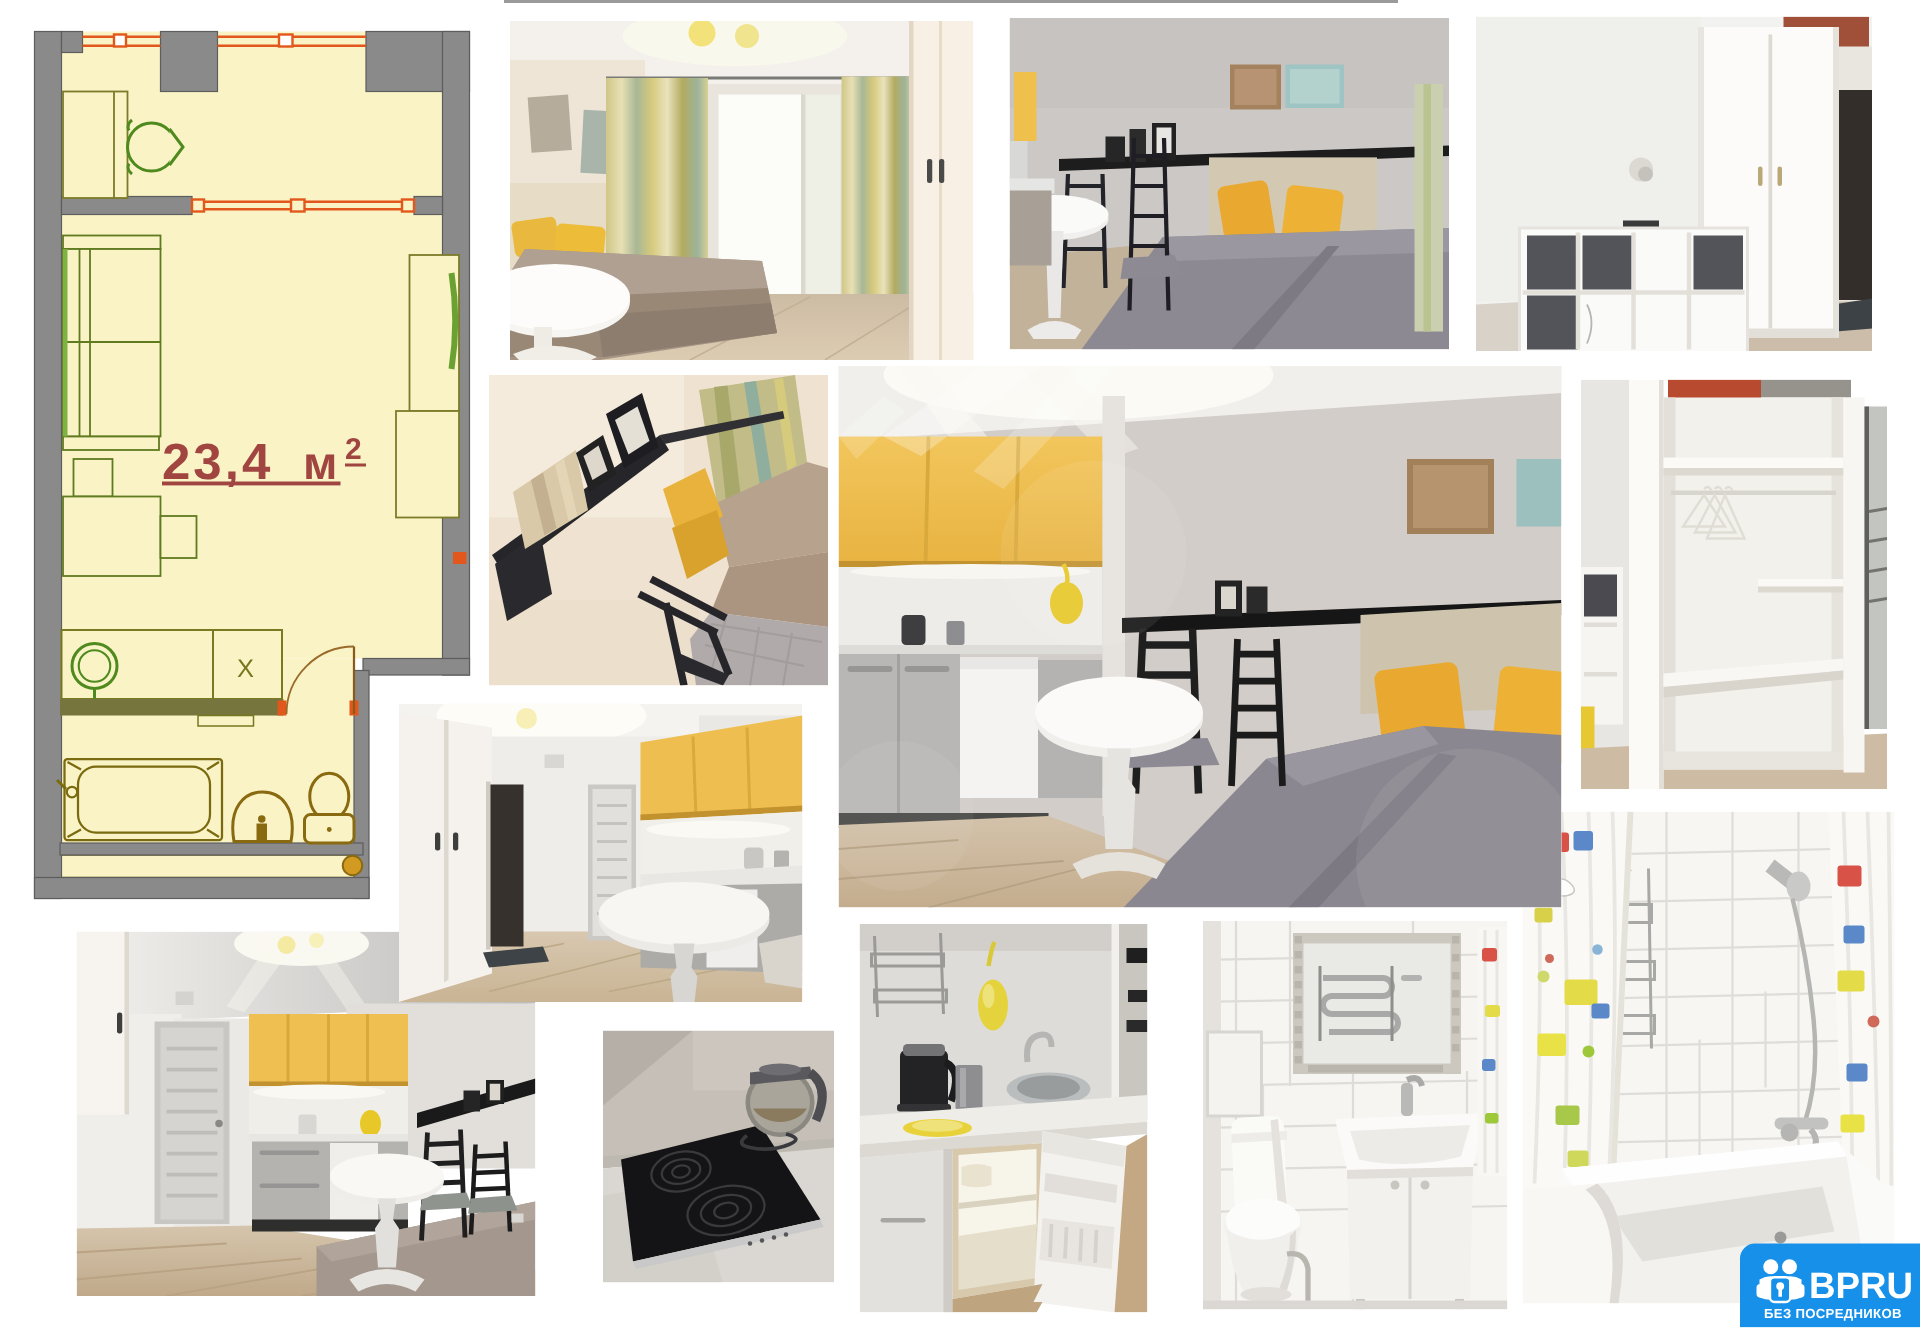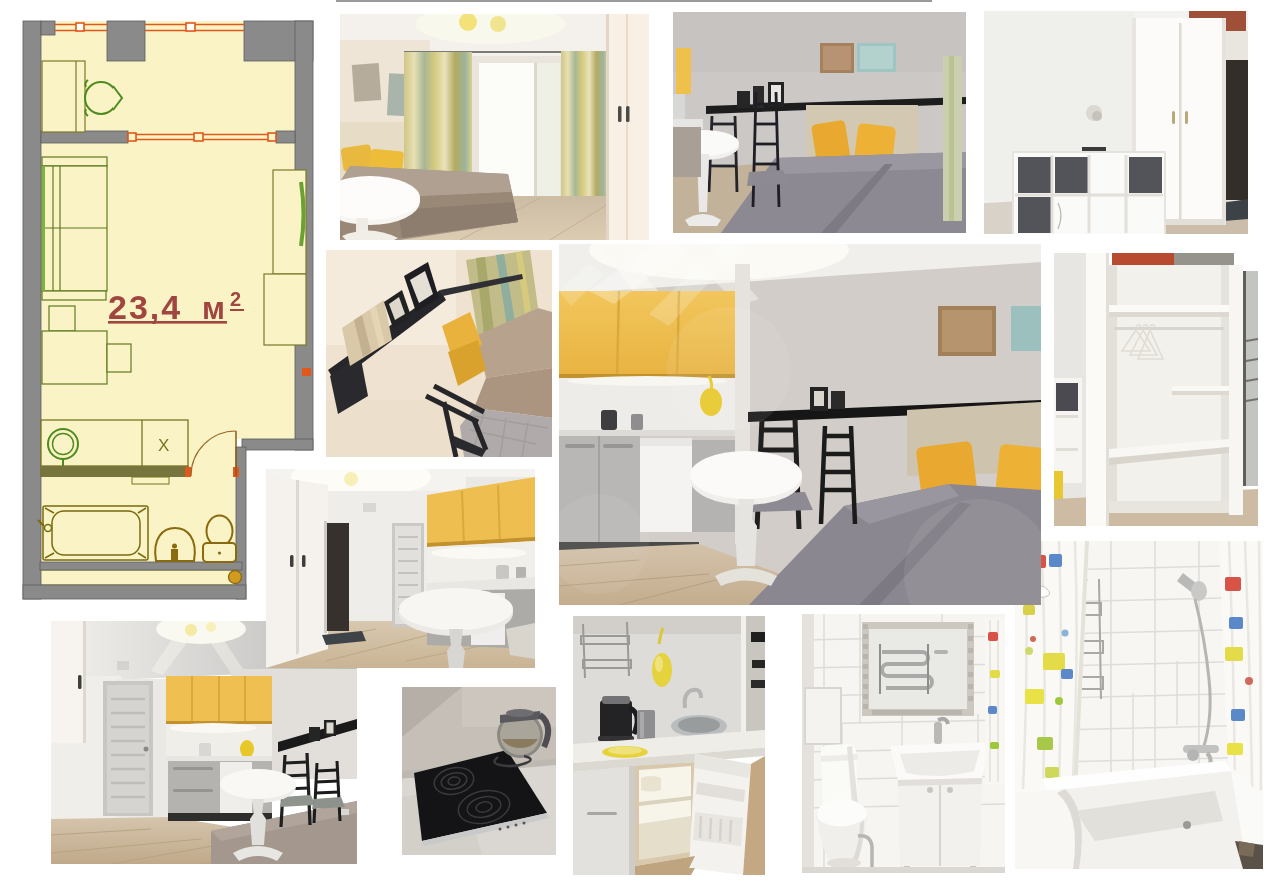--- a/index.html
+++ b/index.html
@@ -1025,13 +1025,34 @@
   <circle cx="172" cy="284" r="4" fill="#9a9a98"></circle>
 
   <path d="M0,252 L50,248 Q74,270 64,328 L0,328 Z" fill="#f8f7f4"></path>
   <path d="M42,252 Q66,272 58,328 L64,328 Q74,270 50,248 Z" fill="#dedbd6"></path>
 
   <path d="M220,300 L248,304 L248,328 L228,328 Z" fill="#5a5248"></path>
   <path d="M224,300 L240,303 L238,316 L224,314 Z" fill="#7a6a58"></path>
 </svg>
 </div>
 
+<div style="position:absolute;left:1160px;top:829px;width:120px;height:56px;background:#1690e8;border-radius:10px 0 0 0;z-index:5;">
+  <svg width="120" height="56" viewBox="0 0 120 56">
+
+    <g fill="#ffffff">
+      <circle cx="20.5" cy="15.5" r="5"></circle>
+      <circle cx="33" cy="15.5" r="5"></circle>
+      <path d="M13,24 q7.5,-4.5 15,0 l0,12 q-7.5,3 -15,0 Z"></path>
+      <path d="M26,24 q7.5,-4.5 15,0 l0,12 q-7.5,3 -15,0 Z"></path>
+      <rect x="11" y="27" width="6" height="9" rx="2.5"></rect>
+      <rect x="37" y="27" width="6" height="9" rx="2.5"></rect>
+    </g>
+
+    <rect x="20" y="22.5" width="13.5" height="16.5" rx="3" fill="#1690e8" stroke="#ffffff" stroke-width="1.6"></rect>
+    <circle cx="26.8" cy="28.5" r="2.6" fill="#ffffff"></circle>
+    <rect x="25.6" y="29.5" width="2.4" height="6" fill="#ffffff"></rect>
+
+    <text x="46" y="36.5" font-family="Liberation Sans, sans-serif" font-size="24.5" font-weight="bold" fill="#ffffff">BPRU</text>
+
+    <text x="16" y="49.5" font-family="Liberation Sans, sans-serif" font-size="8.8" font-weight="bold" fill="#ffffff" letter-spacing="0.2">БЕЗ ПОСРЕДНИКОВ</text>
+  </svg>
+</div>
 </div>
 
 </body></html>

